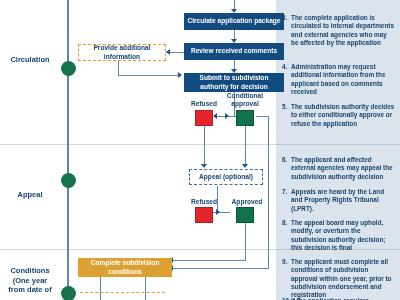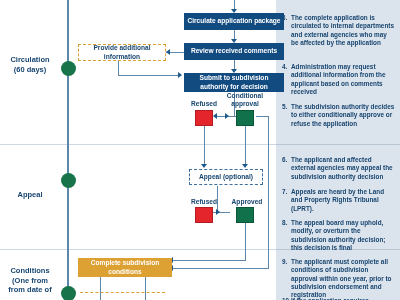--- a/index.html
+++ b/index.html
@@ -73,30 +73,29 @@
   <div class="notes-div" style="top:144px;"></div>
   <div class="notes-div" style="top:249px;"></div>
 
   <div class="timeline-axis"></div>
   <div class="tl-dot" style="top:61px;"></div>
   <div class="tl-dot" style="top:173px;"></div>
   <div class="tl-dot" style="top:286px;"></div>
 
   <div class="phase-label" style="top:55px;">
     <div>Circulation</div>
-    <div>(60 days)</div>
   </div>
 
   <div class="phase-label" style="top:190px;">
     <div>Appeal</div>
   </div>
 
   <div class="phase-label" style="top:266px;">
     <div>Conditions</div>
-    <div>(One from</div>
+    <div>(One year</div>
     <div>from date of</div>
   </div>
 
   <div class="ln lv" style="left:234px;top:-2px;height:11px;"></div>
   <div class="arw arw-d" style="left:231px;top:9px;"></div>
 
   <div class="ln lv" style="left:234px;top:30px;height:10px;"></div>
   <div class="arw arw-d" style="left:231px;top:39px;"></div>
 
   <div class="ln lv" style="left:234px;top:60px;height:10px;"></div>

